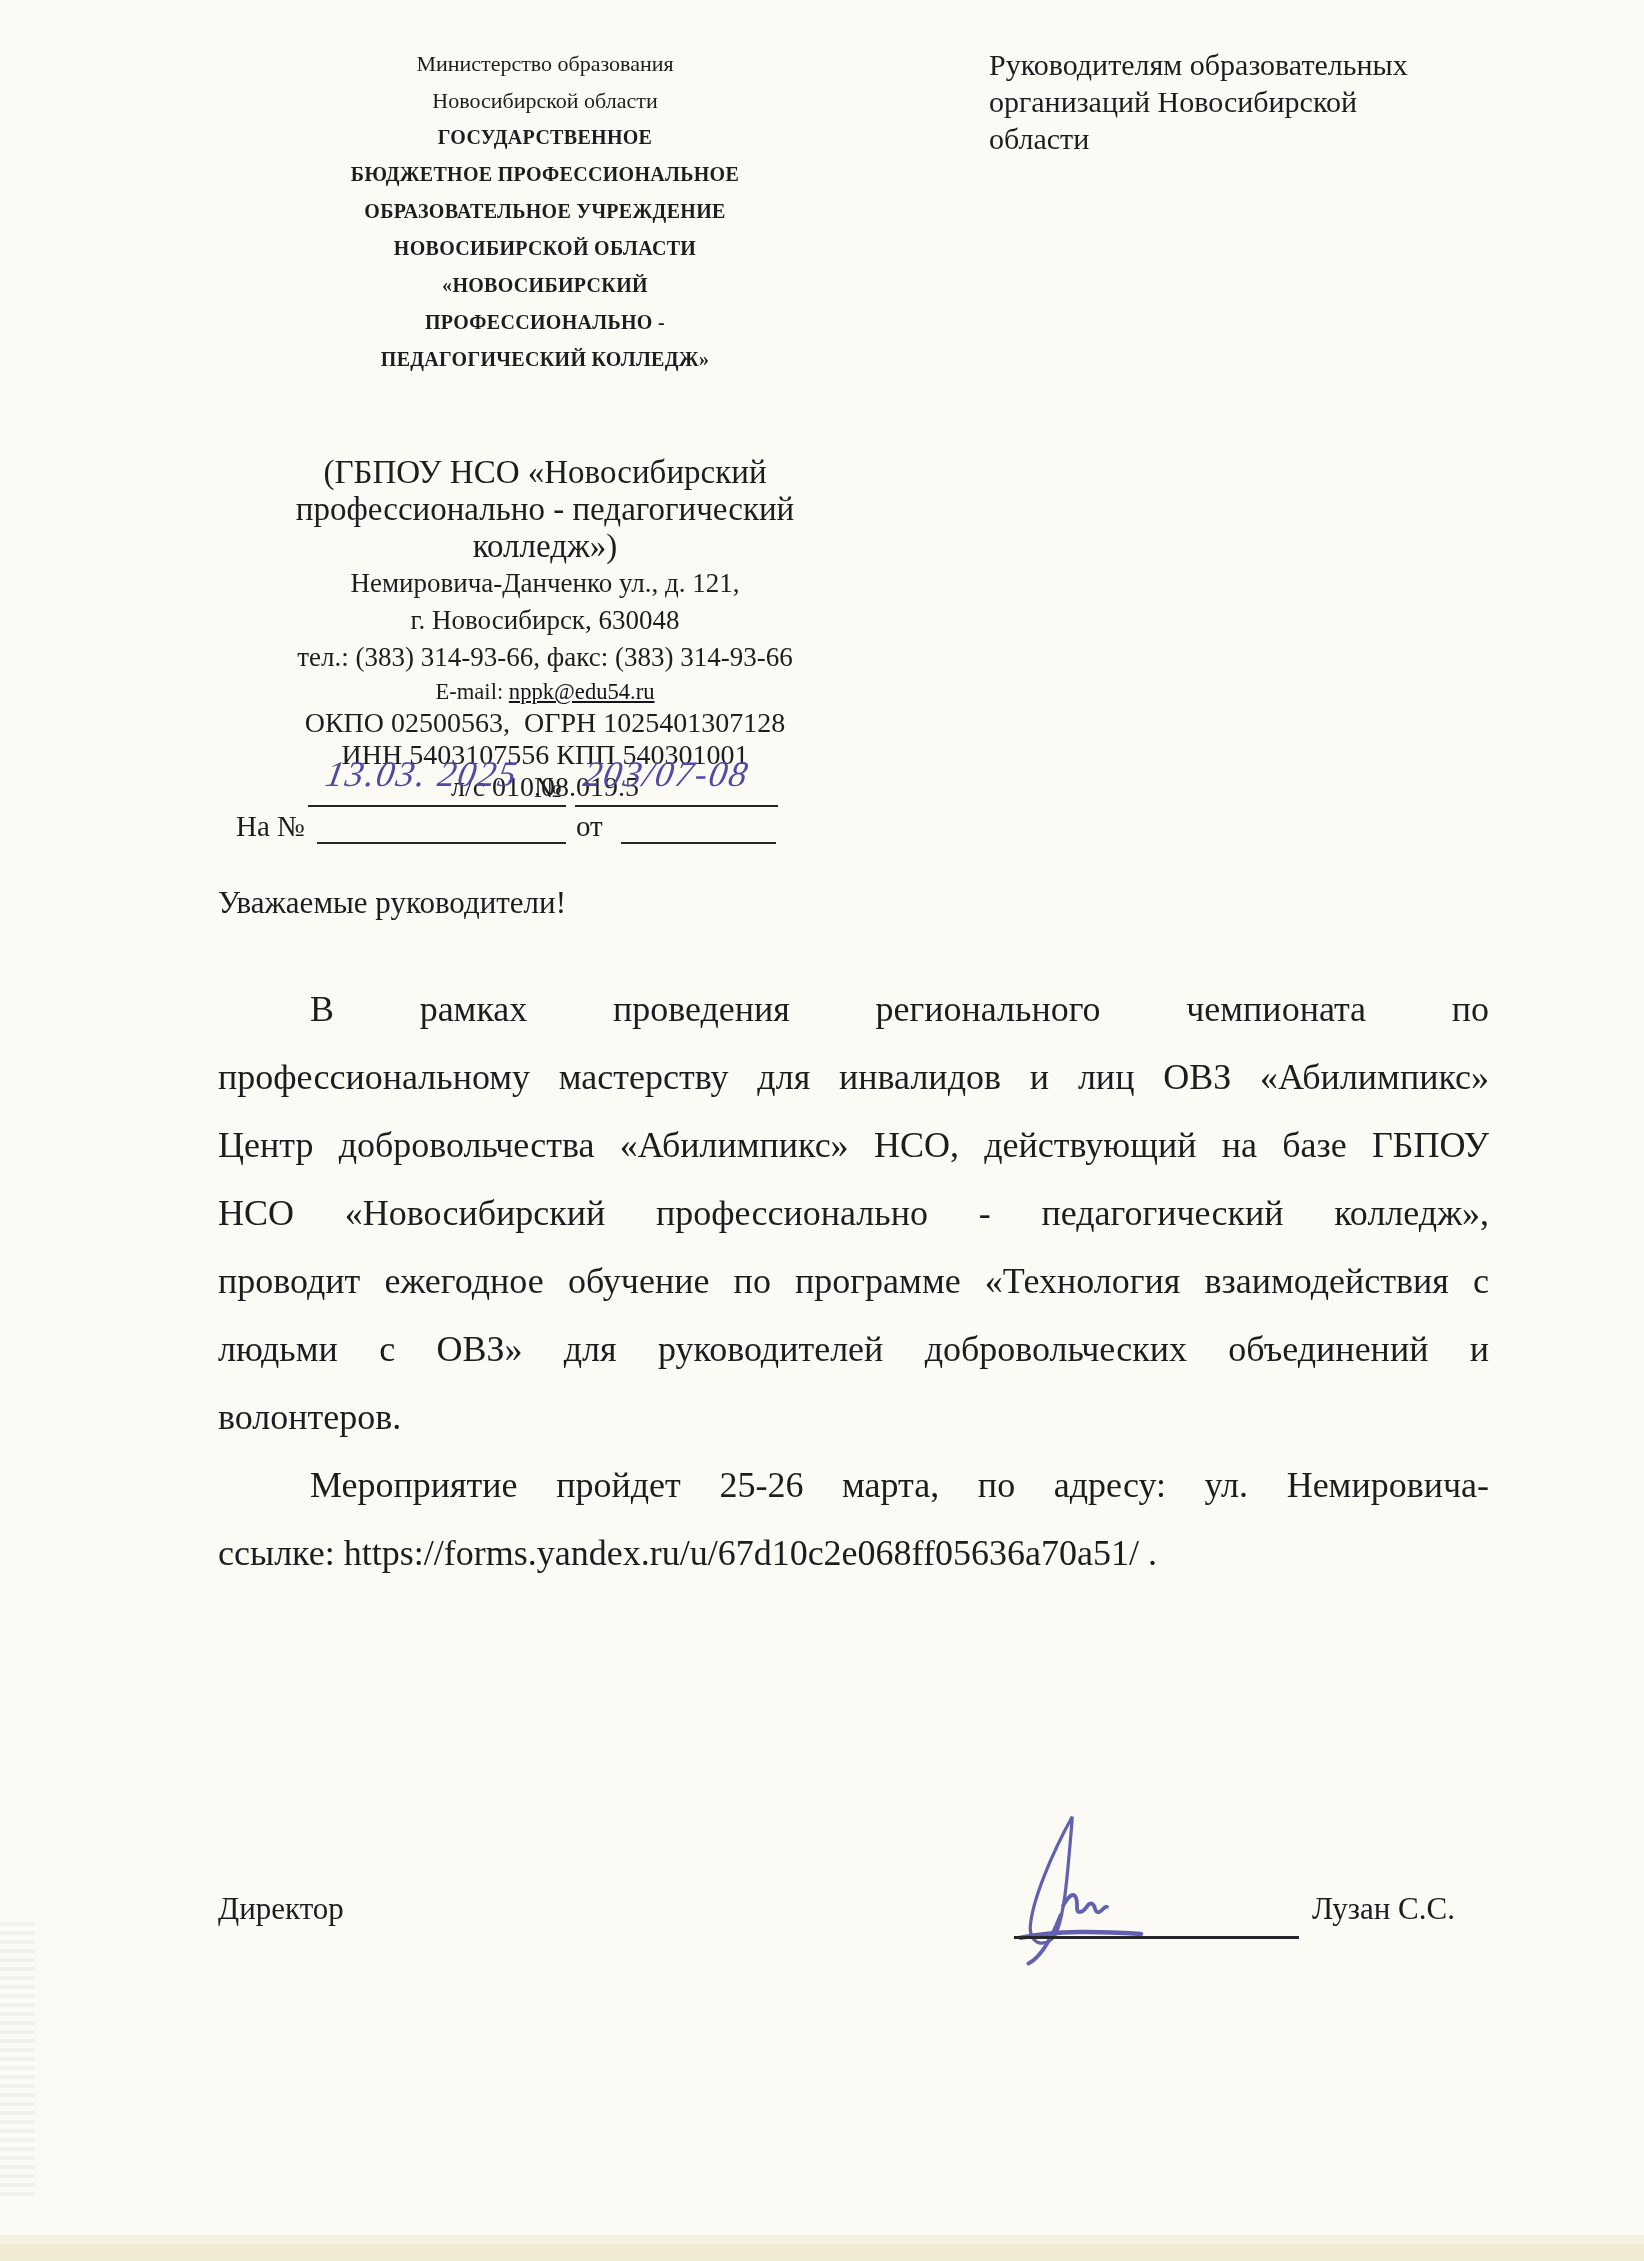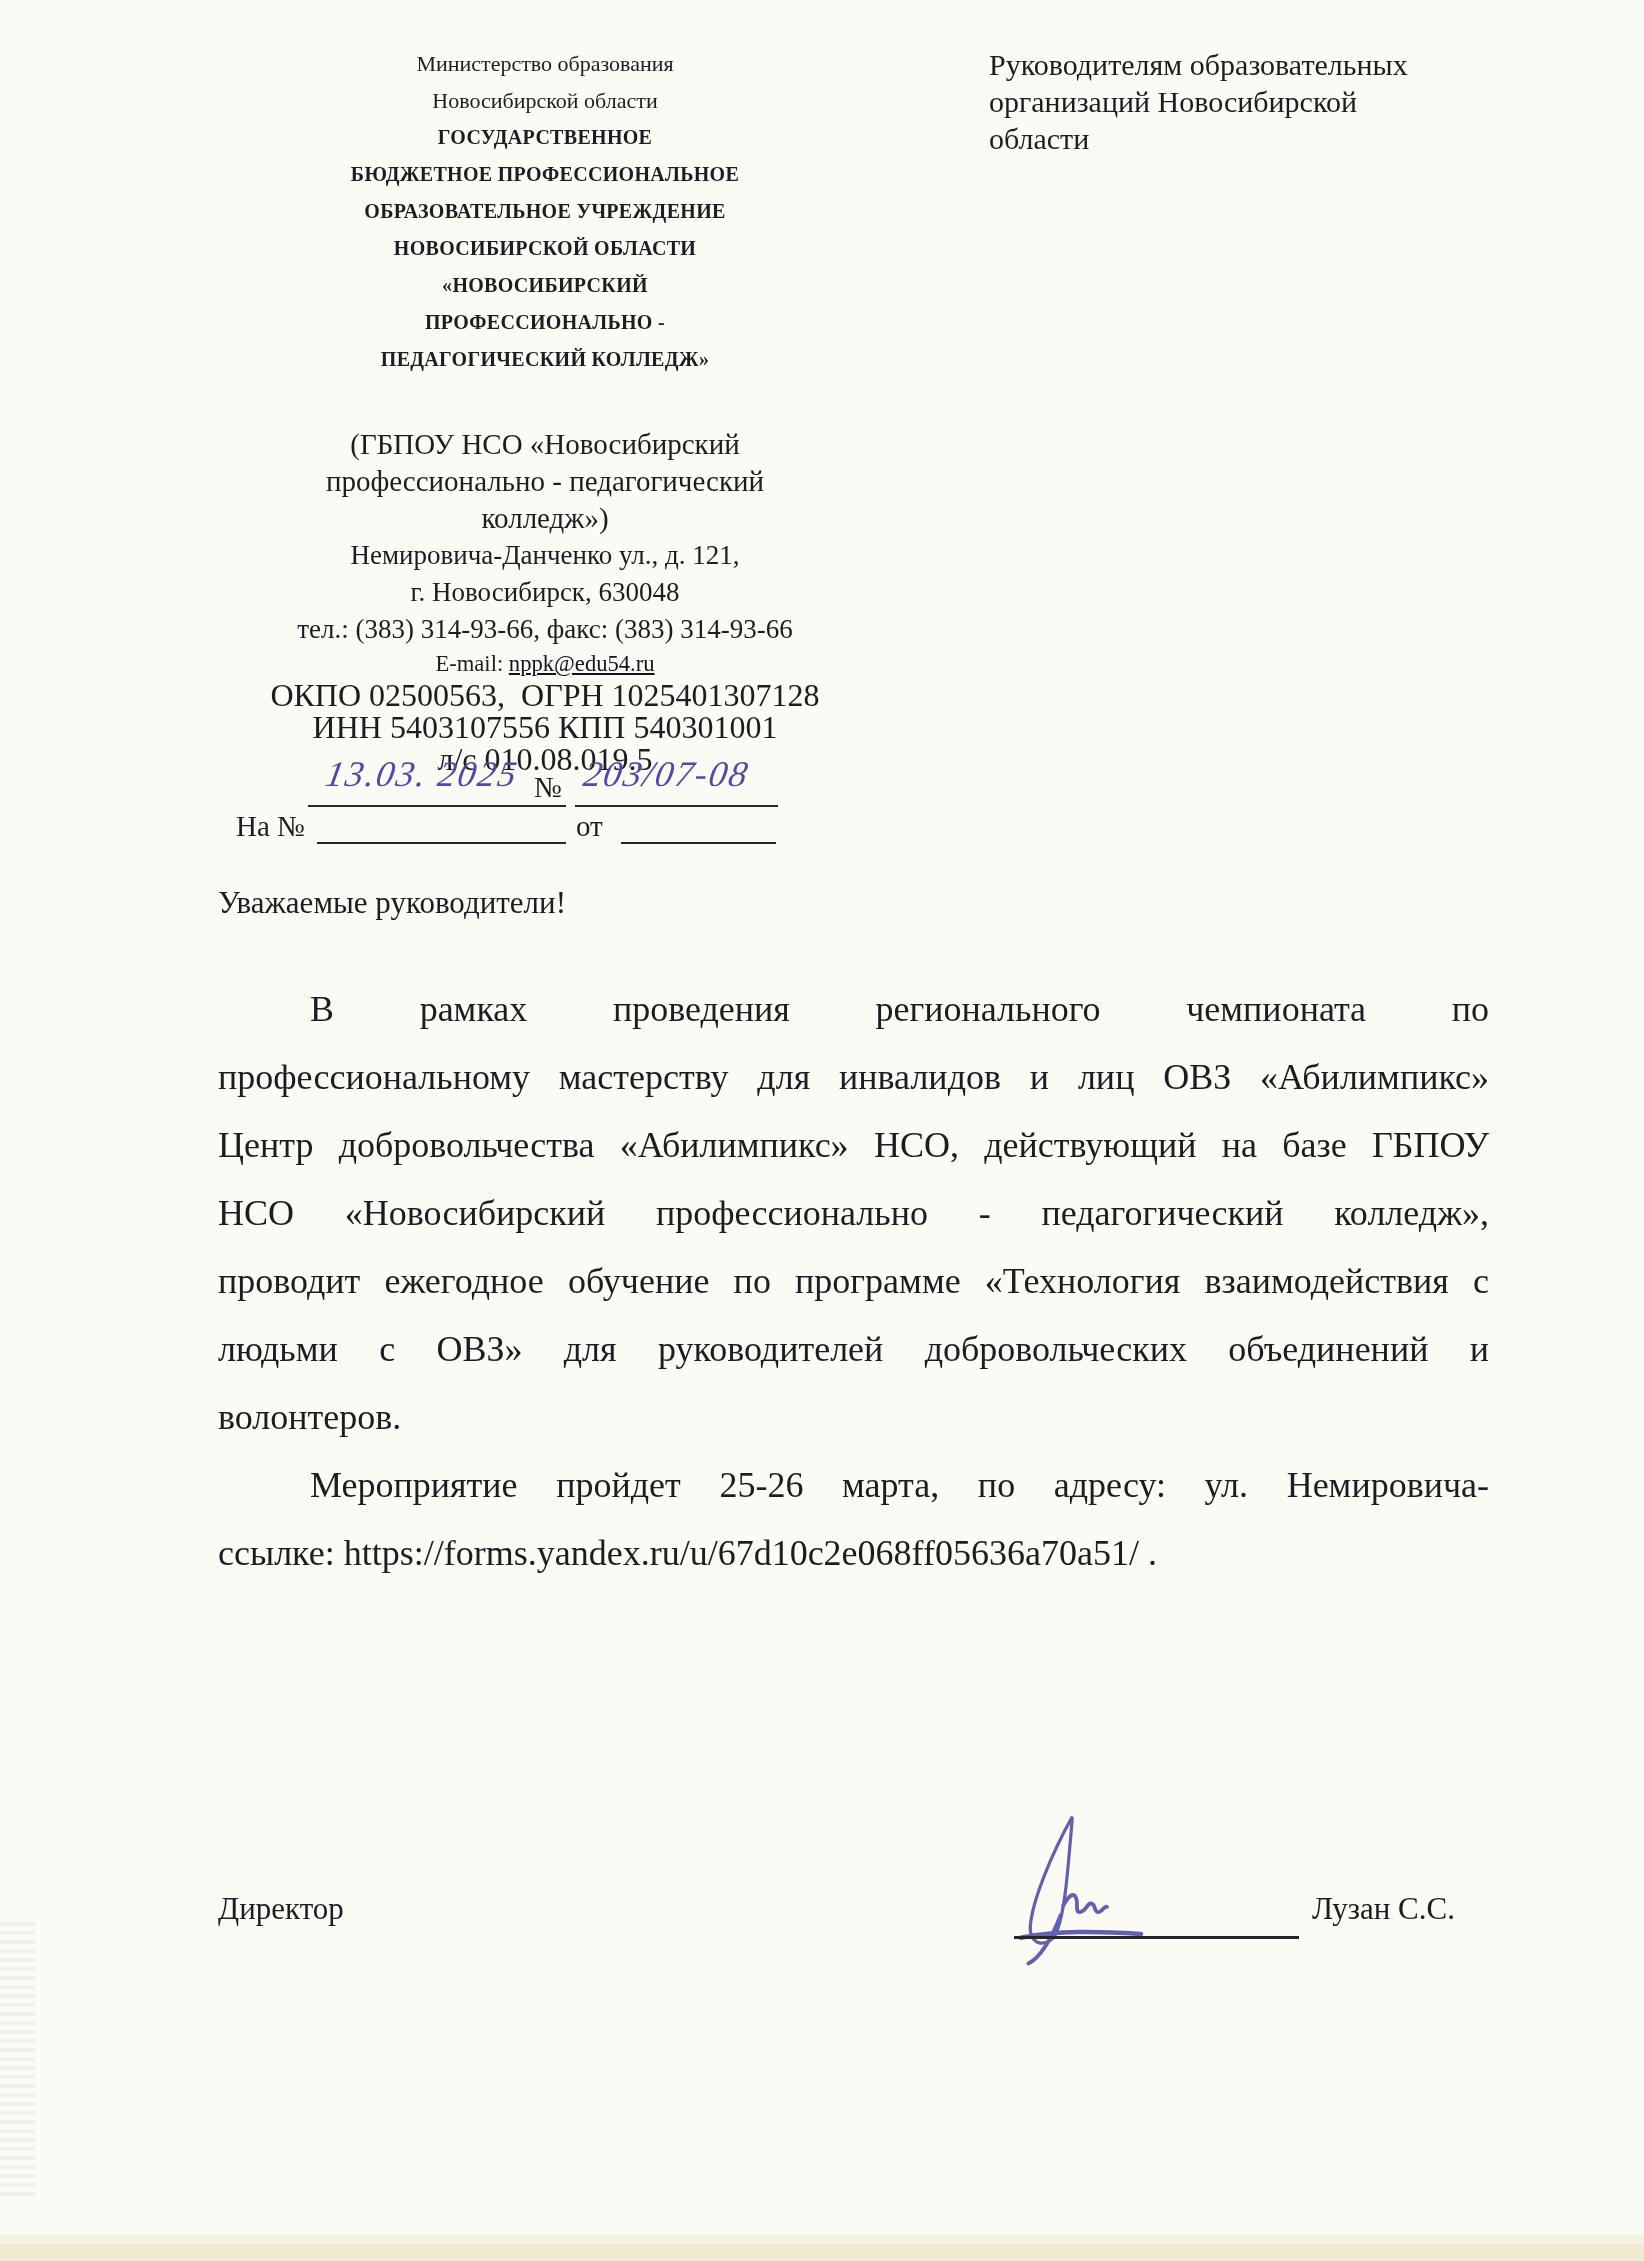--- a/index.html
+++ b/index.html
@@ -9,25 +9,25 @@
     font-family:"Liberation Serif","DejaVu Serif",serif;
     color:#1d1c1e;
     overflow:hidden;
   }
   .abs{position:absolute;}
 
   
   .letterhead{left:232px;top:45px;width:626px;text-align:center;}
   .lh-ministry{font-size:22px;line-height:37px;}
   .lh-orgbold{font-size:20px;line-height:37px;font-weight:bold;letter-spacing:0.3px;}
-  .lh-short{margin-top:48px;font-size:29px;line-height:37px;}
+  .lh-short{margin-top:76px;font-size:33px;line-height:37px;}
   .lh-addr{font-size:27px;line-height:37px;}
   .lh-email{font-size:22.6px;line-height:31px;}
   .lh-email a{color:#14131a;text-decoration:underline;}
-  .lh-codes{font-size:32px;line-height:32px;white-space:pre-wrap;text-align:center;}
+  .lh-codes{font-size:28px;line-height:32px;white-space:pre-wrap;text-align:center;}
 
   
   .addressee{left:989px;top:46px;width:555px;text-align:left;
     font-size:30px;line-height:37px;}
 
   
   .hand{
     font-style:italic;
     color:#5049a5;
     font-size:36px;

